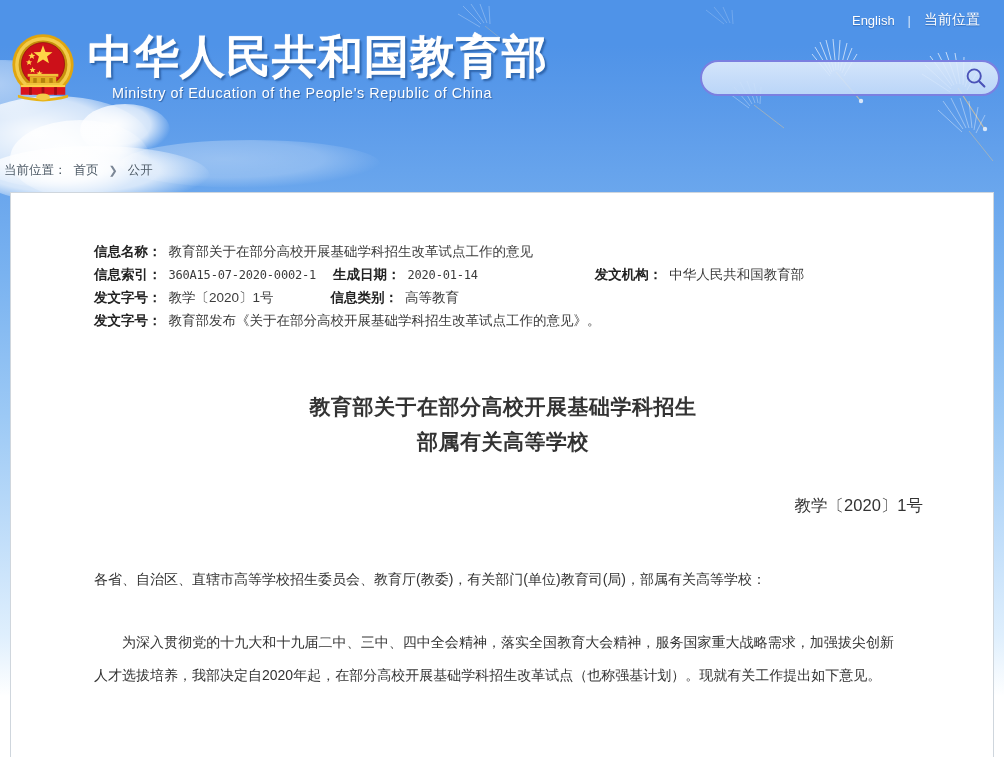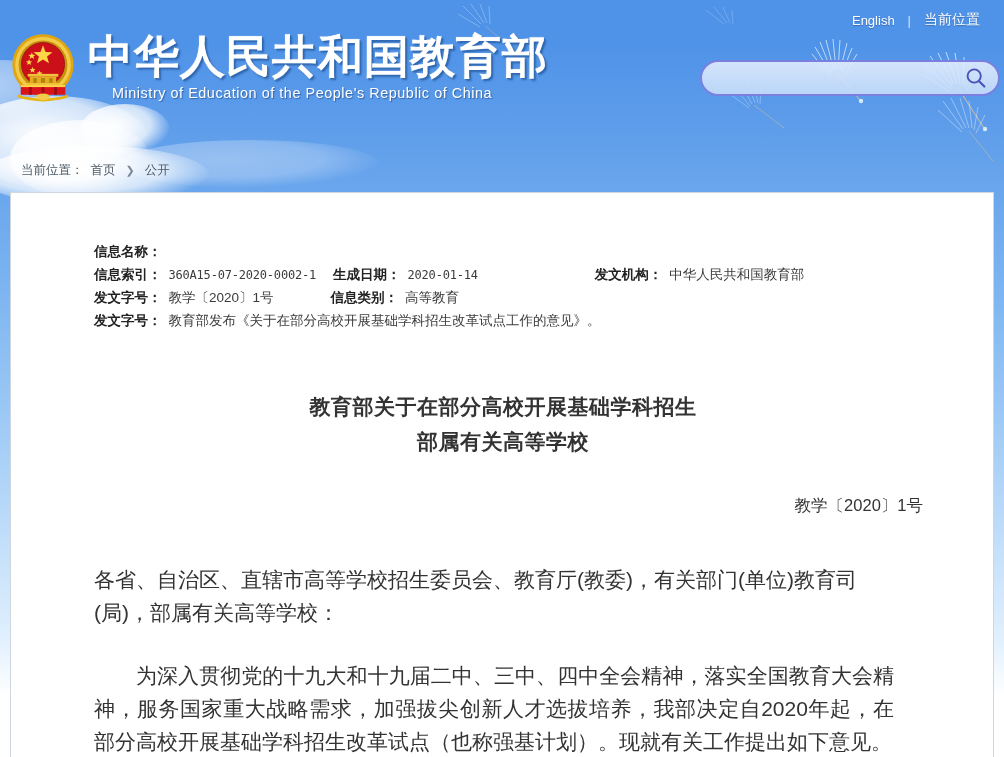--- a/index.html
+++ b/index.html
@@ -146,21 +146,21 @@
     background: transparent;
     cursor: pointer;
     display: flex; align-items: center; justify-content: center;
   }
 
   
   #breadcrumb {
     position: absolute;
     left: 0; top: 162px;
     width: 1004px;
-    padding-left: 21px;
+    padding-left: 4px;
     font-size: 12.5px;
     color: #4d5a66;
     display: flex;
     align-items: center;
     gap: 4px;
     font-family: "Liberation Sans", "DejaVu Sans", sans-serif;
   }
   #breadcrumb .bc-label { color: #4d5a66; }
   #breadcrumb a {
     color: #4d5a66;
@@ -240,21 +240,21 @@
     font-size: 16.5px;
     color: #333333;
     font-family: "Liberation Sans", "DejaVu Sans", sans-serif;
   }
 
   
   #doc-body {
     position: absolute;
     left: 83px; top: 370px;
     width: 800px;
-    font-size: 21px;
+    font-size: 14px;
     line-height: 33px;
     color: #333333;
     font-family: "Liberation Sans", "DejaVu Sans", sans-serif;
   }
   .recipients { margin-bottom: 30px; }
   .body-para { text-indent: 2em; text-align: justify; }
 </style>
 </head>
 <body>
 
@@ -406,20 +406,21 @@
     <span class="bc-arrow">❯</span>
     <a href="#">公开</a>
   </div>
 
   <div id="content-panel">
 
     <div id="doc-meta">
 
       <div class="meta-row">
         <span class="meta-label">信息名称：</span>
+        <span class="meta-value">教育部关于在部分高校开展基础学科招生改革试点工作的意见</span>
       </div>
 
       <div class="meta-row">
         <span class="meta-cell">
           <span class="meta-label">信息索引：</span>
           <span class="meta-value mono">360A15-07-2020-0002-1</span>
         </span>
         <span class="meta-cell gap-a">
           <span class="meta-label">生成日期：</span>
           <span class="meta-value mono">2020-01-14</span>

